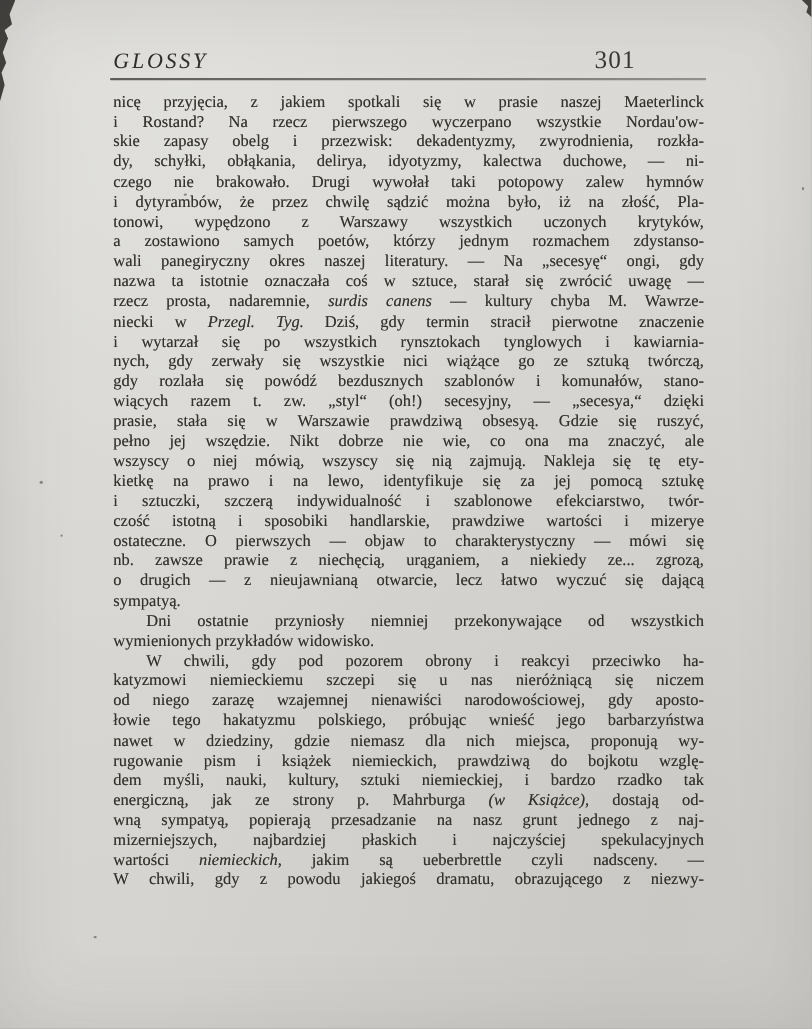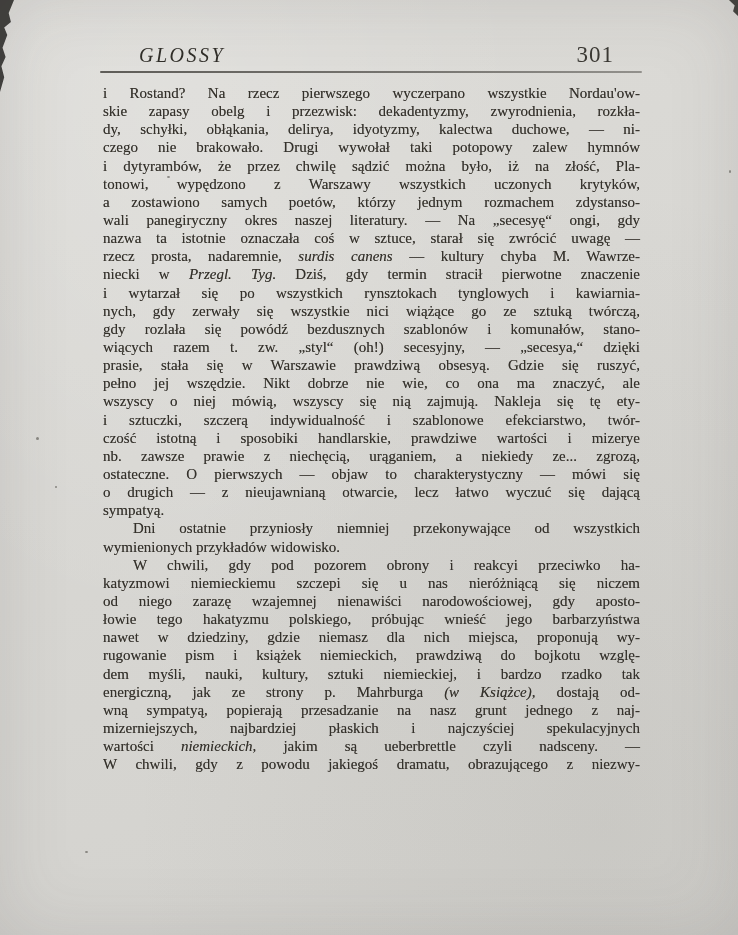--- a/index.html
+++ b/index.html
@@ -16,21 +16,20 @@
       linear-gradient(168deg, #dcdbd7 0%, #d8d7d3 45%, #d3d2ce 100%);
     box-shadow: inset 0 0 70px rgba(92,90,84,0.16);
   }
   .header {
     position: absolute;
     left: 103px; top: 42px;
     width: 537px;
     display: flex;
     justify-content: space-between;
     align-items: baseline;
-    margin-left: 36px;
   }
   .running-title {
     font-style: italic;
     font-size: 20px;
     letter-spacing: 2.5px;
     color: #2f2d28;
   }
   .page-number {
     font-size: 23px;
     letter-spacing: 1px;
@@ -89,42 +88,44 @@
   <div class="dot dot4"></div>
   <div class="dot dot5"></div>
 
   <div class="header">
     <span class="running-title">GLOSSY</span>
     <span class="page-number">301</span>
   </div>
   <div class="rule"></div>
 
   <div class="body">
+      <div class="line">nicę przyjęcia, z jakiem spotkali się w prasie naszej Maeterlinck</div>
       <div class="line">i Rostand?  Na rzecz pierwszego wyczerpano wszystkie Nordau'ow-</div>
       <div class="line">skie zapasy obelg i przezwisk: dekadentyzmy, zwyrodnienia, rozkła-</div>
       <div class="line">dy, schyłki, obłąkania, delirya, idyotyzmy, kalectwa duchowe, — ni-</div>
       <div class="line">czego nie brakowało.  Drugi wywołał taki potopowy zalew hymnów</div>
       <div class="line">i dytyrambów, że przez chwilę sądzić można było, iż na złość, Pla-</div>
       <div class="line">tonowi, wypędzono z Warszawy wszystkich uczonych krytyków,</div>
       <div class="line">a zostawiono samych poetów, którzy jednym rozmachem zdystanso-</div>
       <div class="line">wali panegiryczny okres naszej literatury. — Na „secesyę“ ongi, gdy</div>
       <div class="line">nazwa ta istotnie oznaczała coś w sztuce, starał się zwrócić uwagę —</div>
       <div class="line"><span>rzecz prosta, nadaremnie, </span><span class="it">surdis canens</span><span> — kultury chyba M. Wawrze-</span></div>
       <div class="line"><span>niecki w </span><span class="it">Przegl. Tyg.</span><span> Dziś, gdy termin stracił pierwotne znaczenie</span></div>
       <div class="line">i wytarzał się po wszystkich rynsztokach tynglowych i kawiarnia-</div>
       <div class="line">nych, gdy zerwały się wszystkie nici wiążące go ze sztuką twórczą,</div>
       <div class="line">gdy rozlała się powódź bezdusznych szablonów i komunałów, stano-</div>
       <div class="line">wiących razem t. zw. „styl“ (oh!) secesyjny, — „secesya,“ dzięki</div>
       <div class="line">prasie, stała się w Warszawie prawdziwą obsesyą. Gdzie się ruszyć,</div>
       <div class="line">pełno jej wszędzie.  Nikt dobrze nie wie, co ona ma znaczyć, ale</div>
       <div class="line">wszyscy o niej mówią, wszyscy się nią zajmują.  Nakleja się tę ety-</div>
+      <div class="line">kietkę na prawo i na lewo, identyfikuje się za jej pomocą sztukę</div>
       <div class="line">i sztuczki, szczerą indywidualność i szablonowe efekciarstwo, twór-</div>
       <div class="line">czość istotną i sposobiki handlarskie, prawdziwe wartości i mizerye</div>
+      <div class="line">ostateczne.  O pierwszych — objaw to charakterystyczny — mówi się</div>
       <div class="line">nb. zawsze prawie z niechęcią, urąganiem, a niekiedy ze... zgrozą,</div>
-      <div class="line">ostateczne.  O pierwszych — objaw to charakterystyczny — mówi się</div>
       <div class="line">o drugich — z nieujawnianą otwarcie, lecz łatwo wyczuć się dającą</div>
       <div class="line end">sympatyą.</div>
       <div class="line indent">Dni ostatnie przyniosły niemniej przekonywające od wszystkich</div>
       <div class="line end">wymienionych przykładów widowisko.</div>
       <div class="line indent">W chwili, gdy pod pozorem obrony i reakcyi przeciwko ha-</div>
       <div class="line">katyzmowi niemieckiemu szczepi się u nas nieróżniącą się niczem</div>
       <div class="line">od niego zarazę wzajemnej nienawiści narodowościowej, gdy aposto-</div>
       <div class="line">łowie tego hakatyzmu polskiego, próbując wnieść jego barbarzyństwa</div>
       <div class="line">nawet w dziedziny, gdzie niemasz dla nich miejsca, proponują wy-</div>
       <div class="line">rugowanie pism i książek niemieckich, prawdziwą do bojkotu wzglę-</div>

